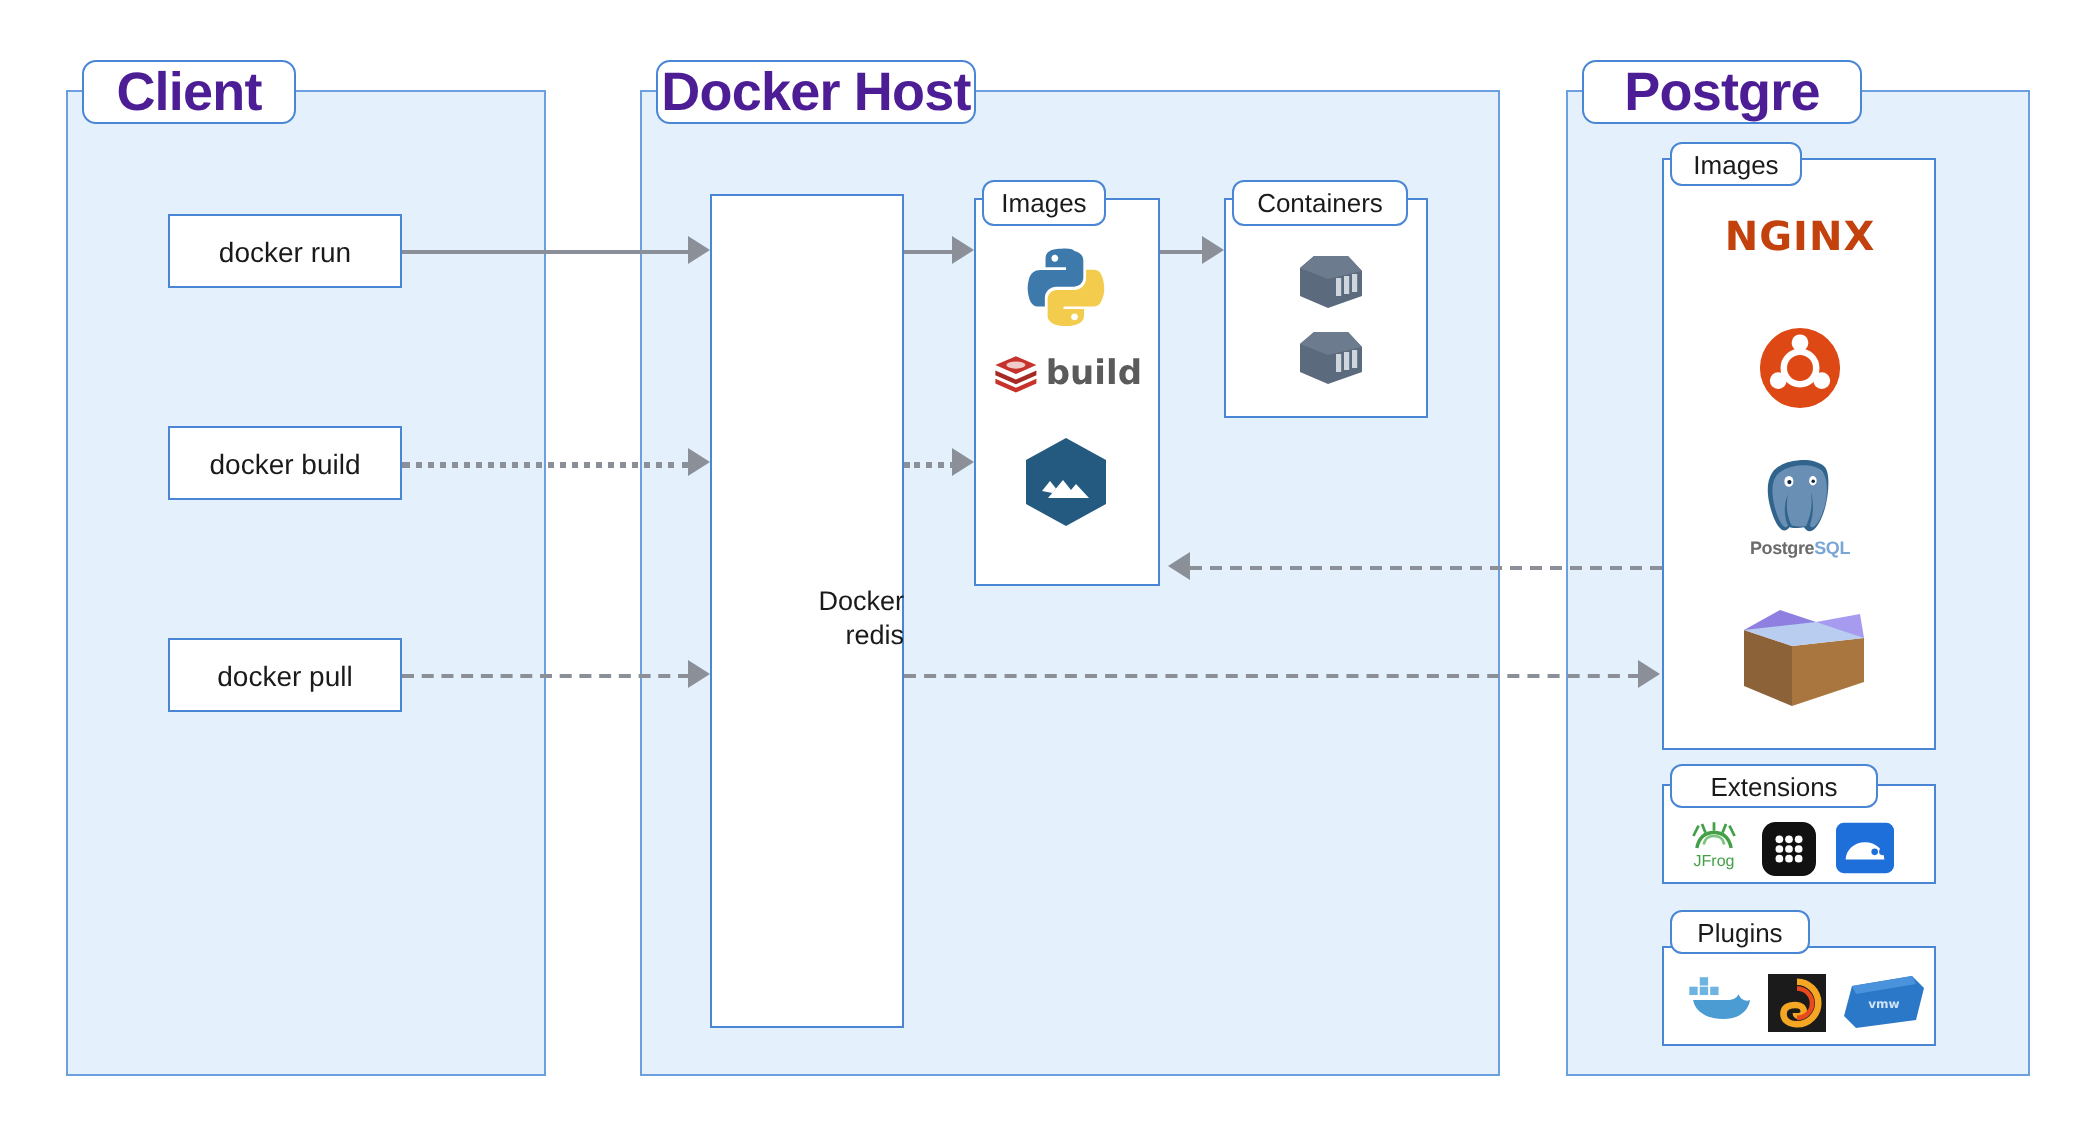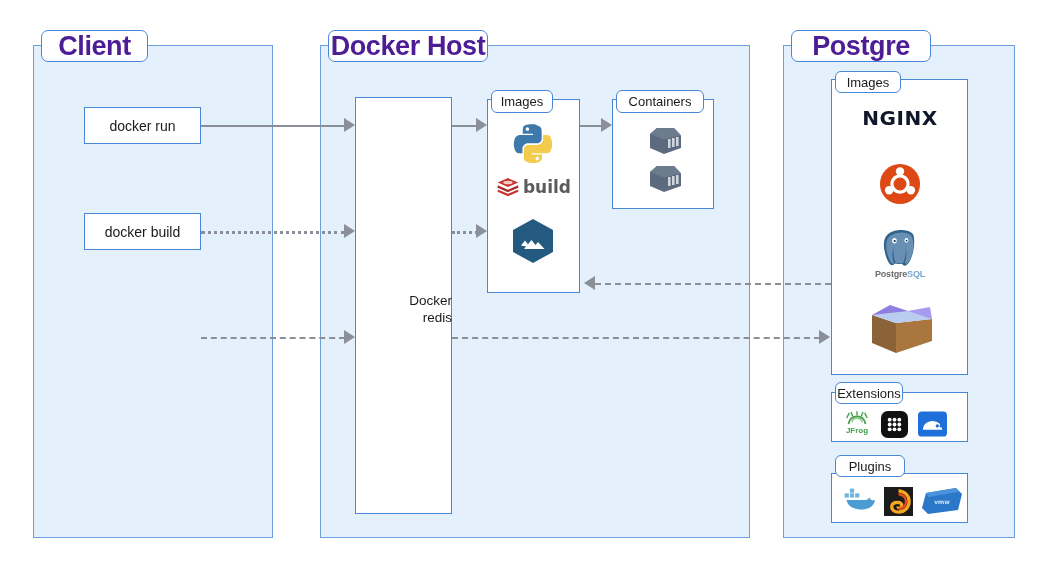--- a/index.html
+++ b/index.html
@@ -41,36 +41,37 @@
   .arrowhead{position:absolute;width:0;height:0;z-index:2;}
   .arrowhead.right{border-top:7px solid transparent;border-bottom:7px solid transparent;
         border-left:11px solid #8a8f98;}
   .arrowhead.left{border-top:7px solid transparent;border-bottom:7px solid transparent;
         border-right:11px solid #8a8f98;}
 
   
   .logo{position:absolute;z-index:5;display:flex;align-items:center;
         justify-content:center;}
   .nginx-txt{font-family:"DejaVu Sans",sans-serif;font-weight:700;font-size:20px;
-        color:#0f172a;letter-spacing:.5px;}
+        color:#c2410c;letter-spacing:.5px;}
   .pg-txt{font-size:9px;font-weight:700;letter-spacing:-.2px;}
-  .jfrog-txt{font-size:8px;font-weight:700;color:#43a047;}
+  .jfrog-txt{font-size:8px;font-weight:400;color:#43a047;}
   .redis-txt{font-family:"DejaVu Sans",sans-serif;font-weight:700;font-size:17px;
         color:#5b5b5b;margin-left:4px;}
 </style>
 </head>
 <body>
 
 <div id="stage">
 
   <div class="lane" style="left:33px;top:45px;width:240px;height:493px;"></div>
   <div class="lane-title big" style="left:41px;top:30px;width:107px;height:32px;">Client</div>
 
   <div class="cmdbox" style="left:84px;top:213px;width:117px;height:37px;">docker build</div>
   <div class="cmdbox" style="left:84px;top:107px;width:117px;height:37px;">docker run</div>
+  <div class="cmdbox" style="left:84px;top:319px;width:117px;height:37px;">docker pull</div>
 
   <div class="lane" style="left:320px;top:45px;width:430px;height:493px;"></div>
   <div class="lane-title big" style="left:328px;top:30px;width:160px;height:32px;">Docker Host</div>
 
   <div class="panel" style="left:355px;top:97px;width:97px;height:417px;"></div>
   <div class="daemon-label" style="left:355px;top:292px;width:97px;">
     <span>Docker</span><br>
     <span>redis</span>
   </div>
 
@@ -164,21 +165,21 @@
     <svg width="70" height="56" viewBox="0 0 70 56" aria-hidden="true">
       <polygon points="6,14 24,4 42,10 30,20" fill="#8e7fe0"></polygon>
       <polygon points="42,10 64,6 66,18 30,20" fill="#a79bf0"></polygon>
       <polygon points="6,14 30,22 30,52 6,42" fill="#8c6239"></polygon>
       <polygon points="30,22 66,18 66,40 30,52" fill="#a9763f"></polygon>
       <polygon points="6,14 30,22 66,18 42,10" fill="#b8cdf0"></polygon>
     </svg>
   </div>
 
   <div class="panel" style="left:831px;top:392px;width:137px;height:50px;"></div>
-  <div class="panel-title" style="left:835px;top:382px;width:68px;height:22px;">Extensions</div>
+  <div class="panel-title" style="left:835px;top:382px;width:104px;height:22px;">Extensions</div>
 
   <div class="logo" style="left:840px;top:408px;width:34px;height:28px;flex-direction:column;">
     <svg width="24" height="16" viewBox="0 0 28 18" aria-hidden="true">
       <path d="M4 16c1-5 4-9 10-9s9 4 10 9" fill="none" stroke="#43a047" stroke-width="2"></path>
       <path d="M8 14c.5-3 2.6-5 6-5s5.5 2 6 5" fill="none" stroke="#7cc47f" stroke-width="1.6"></path>
       <path d="M2 9l3-6M26 9l-3-6M14 6V1M9 7 7 2M19 7l2-5" stroke="#43a047" stroke-width="1.6"></path>
     </svg>
     <span class="jfrog-txt">JFrog</span>
   </div>
 

